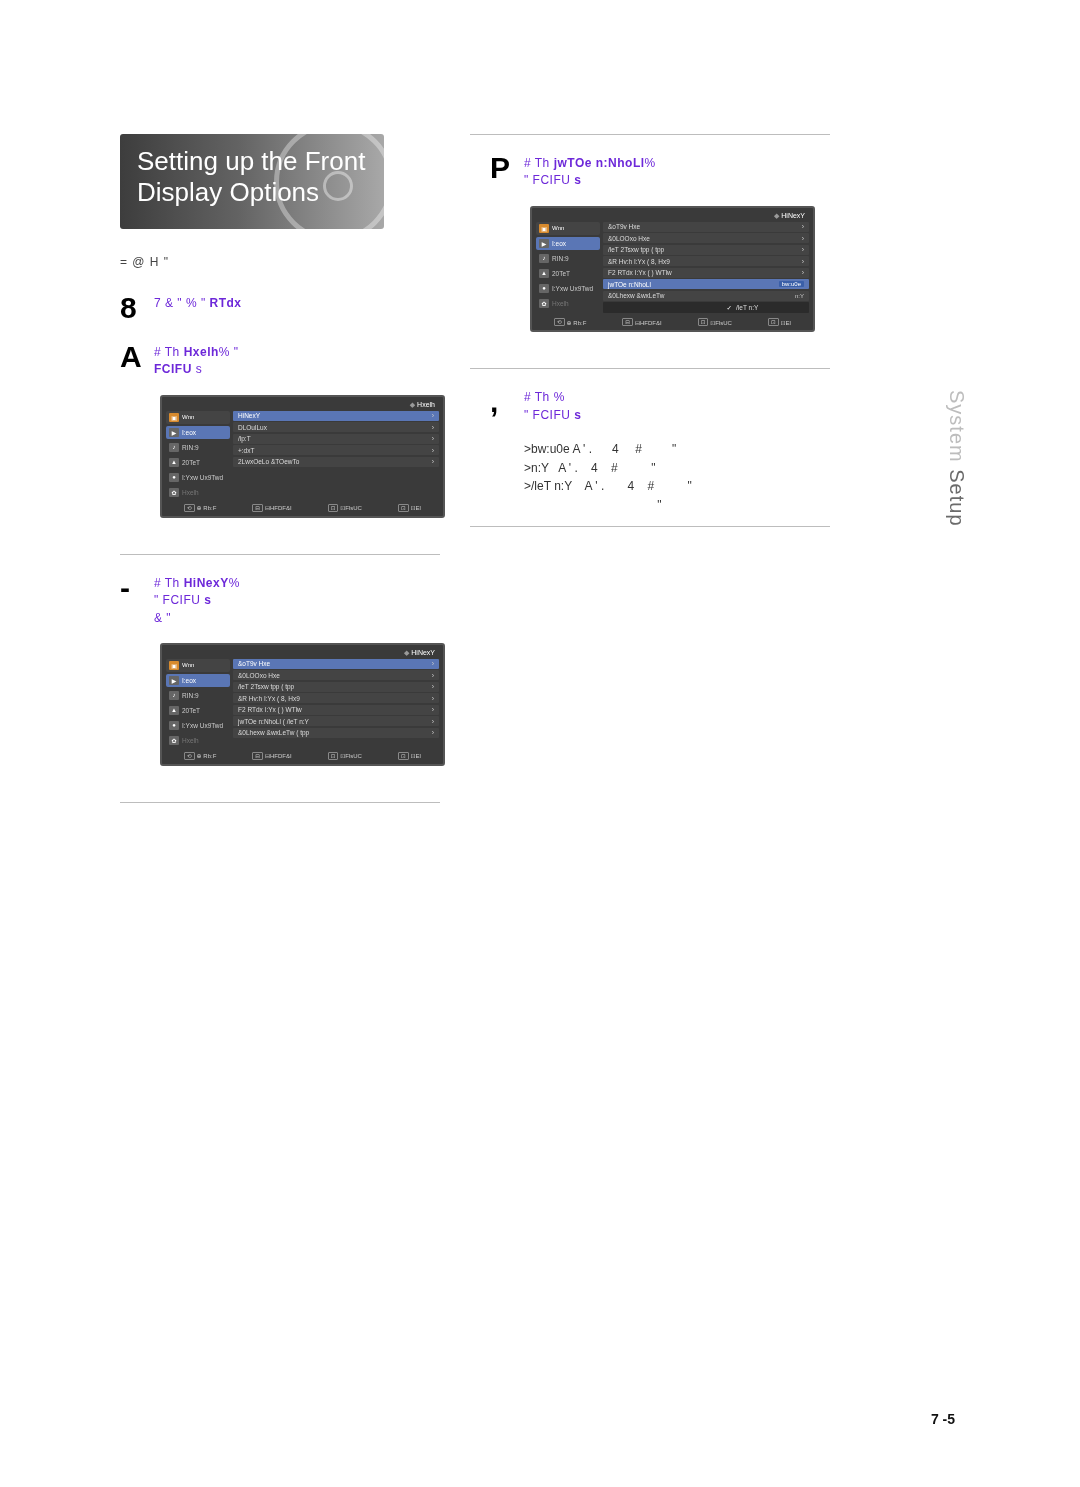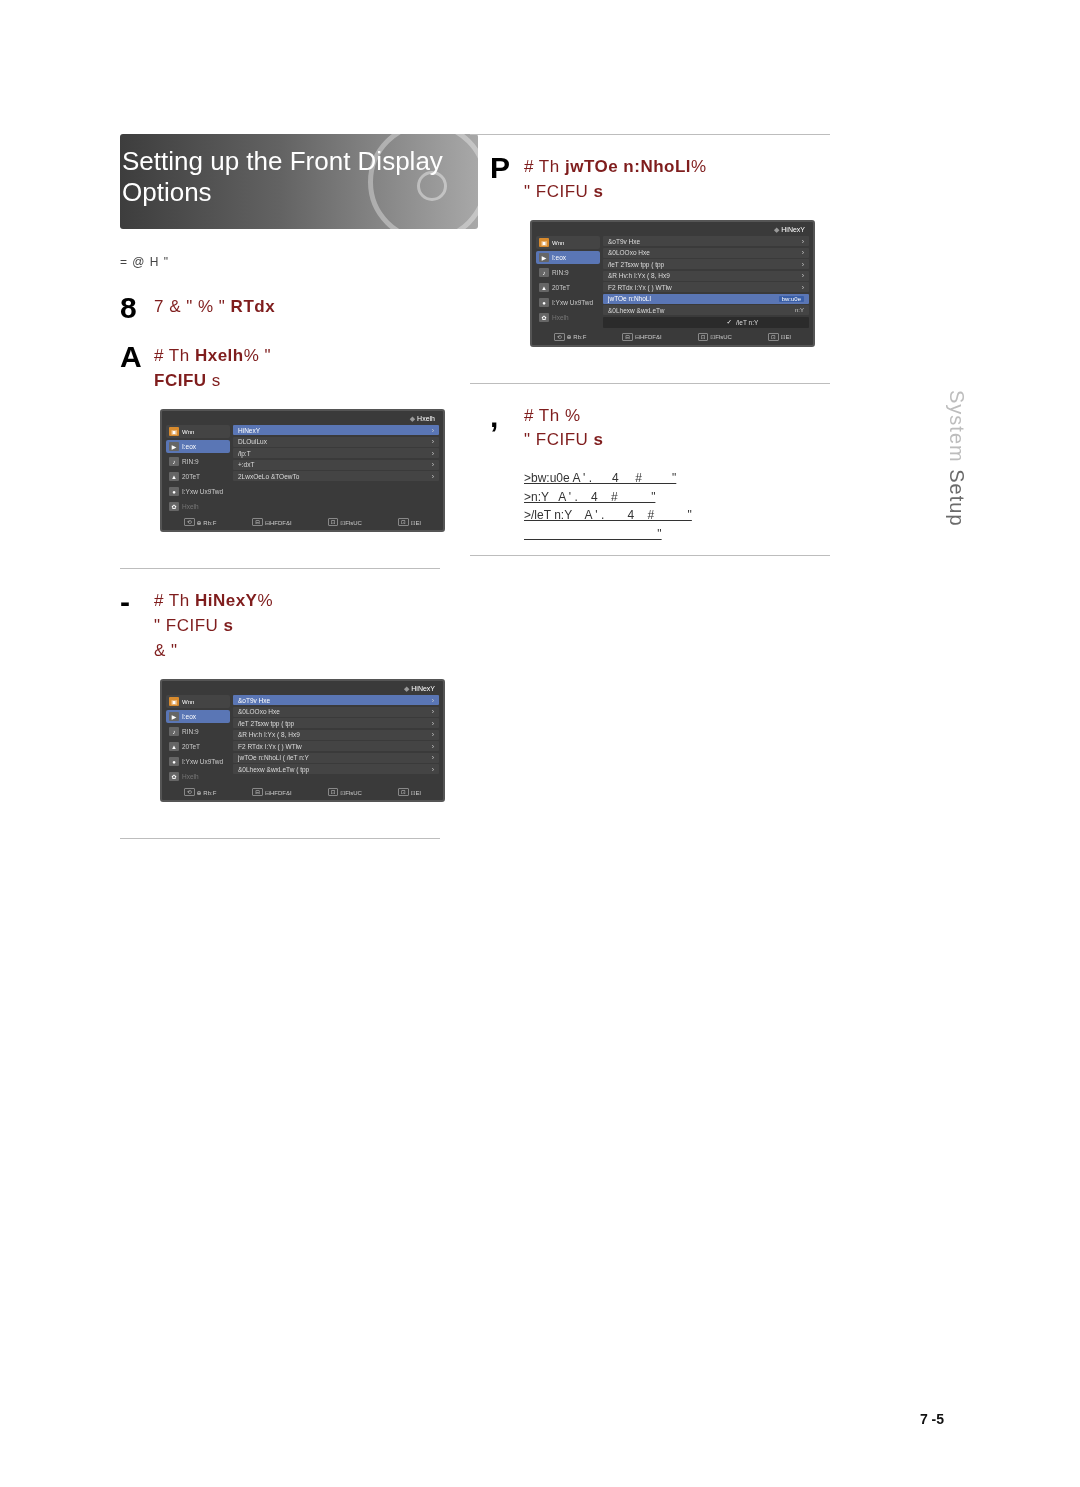--- a/index.html
+++ b/index.html
@@ -24,24 +24,24 @@
     width: 320px;
   }
   .col-right {
     position: absolute;
     left: 370px;
     top: 0;
     width: 340px;
   }
   .heading-box {
     position: relative;
-    width: 358px;
+    width: 264px;
     height: 95px;
     color: #fff;
-    padding: 12px 2px;
+    padding: 12px 17px;
     border-radius: 3px;
     background: linear-gradient(90deg,#3d3d3d 0%,#636363 45%,#a8a8a8 100%);
     margin-bottom: 19px;
     overflow: hidden;
   }
   .heading-box .disc {
     position: absolute;
     right: -10px;
     top: -12px;
     width: 120px;
@@ -75,22 +75,22 @@
     margin-bottom: 16px;
   }
   .step .num {
     font-size: 30px;
     font-weight: 700;
     width: 24px;
     color: #000;
     line-height: 1.1;
   }
   .step .txt {
-    font-size: 17px;
-    color: #7f1d1d;
+    font-size: 12px;
+    color: #6d28d9;
     line-height: 1.45;
     padding-top: 4px;
     letter-spacing: .5px;
   }
   .step .txt b { font-weight: 700; }
   .osd {
     width: 285px;
     margin: 14px 0 36px 40px;
     background: #3a3a3a;
     border: 2px solid #555;
@@ -189,33 +189,32 @@
     right: 112px;
     top: 390px;
     writing-mode: vertical-rl;
     font-size: 20px;
     color: #bdbdbd;
     letter-spacing: 1px;
   }
   .side-tab .dark { color: #6b6b6b; }
   .pagenum {
     position: absolute;
-    right: 136px;
+    right: 125px;
     bottom: 60px;
     font-size: 14px;
     font-weight: 700;
     color: #111;
   }
   .bullets {
     font-size: 12px;
     color: #333;
     line-height: 1.55;
     margin-left: 34px;
     margin-top:12px;
-    text-decoration:underline;
   }
   .bullets .ln{white-space:pre;}
 </style>
 </head>
 <body>
 
 <div class="page">
 
   <div class="col-left">
     <div class="heading-box">

